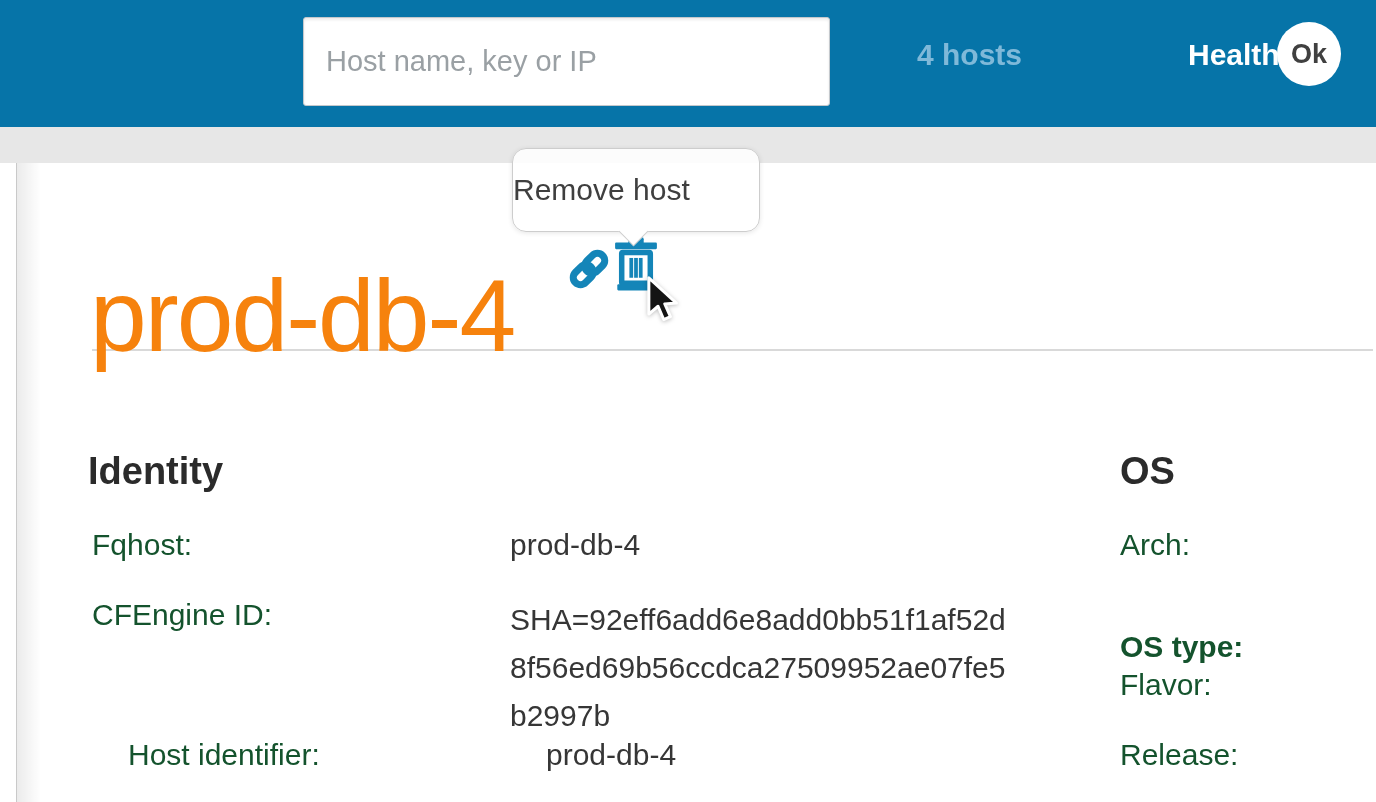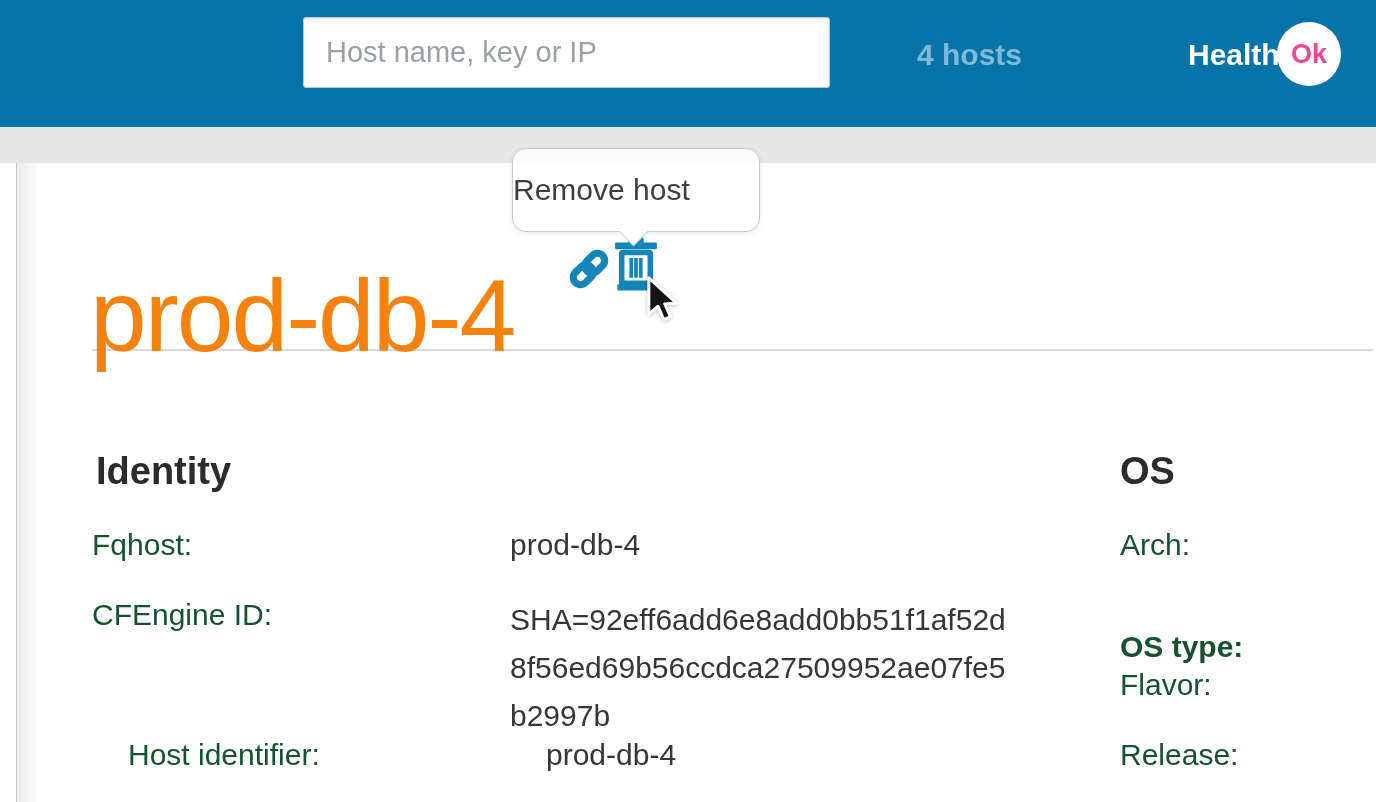--- a/index.html
+++ b/index.html
@@ -6,32 +6,32 @@
   body{
     width:1376px;height:802px;position:relative;overflow:hidden;
     background:#ffffff;
     font-family:"Liberation Sans","DejaVu Sans",sans-serif;
     -webkit-font-smoothing:antialiased;
   }
   
   .header{position:absolute;left:0;top:0;width:1376px;height:127px;background:#0674a8;z-index:2;}
   .find-label{position:absolute;left:130px;top:37px;font-size:30px;font-weight:700;color:#ffffff;}
   .search-input{
-    position:absolute;left:303px;top:17px;width:527px;height:71px;box-sizing:border-box;
+    position:absolute;left:303px;top:17px;width:527px;height:89px;box-sizing:border-box;
     border:1px solid #c4c8cc;border-radius:3px;background:#ffffff;
     padding:0 22px;font-size:29px;color:#333333;outline:none;
     font-family:"Liberation Sans","DejaVu Sans",sans-serif;
     box-shadow:inset 0 2px 3px rgba(0,0,0,0.08);
   }
   .search-input::placeholder{color:#9aa0a4;opacity:1;}
   .hosts-count{position:absolute;left:917px;top:38px;font-size:30px;font-weight:700;color:#7fb9d9;cursor:pointer;}
   .health-label{position:absolute;left:1188px;top:38px;font-size:30px;font-weight:700;color:#ffffff;}
   .health-badge{
     position:absolute;left:1277px;top:22px;width:64px;height:64px;border-radius:50%;
-    background:#ffffff;color:#ec4899;font-size:27px;font-weight:700;
+    background:#ffffff;color:#404040;font-size:27px;font-weight:700;
     display:flex;align-items:center;justify-content:center;cursor:pointer;
   }
   
   .gray-strip{position:absolute;left:0;top:127px;width:1376px;height:36px;background:#e7e7e7;z-index:1;}
   
   .panel-edge-line{position:absolute;left:16px;top:163px;height:639px;width:1px;background:#c9c9c9;}
   .panel-edge-shadow{position:absolute;left:17px;top:163px;height:639px;width:24px;
     background:linear-gradient(to right,rgba(0,0,0,0.08),rgba(0,0,0,0));}
   
   .tooltip{
@@ -53,21 +53,21 @@
   }
   .icon-btn{position:absolute;cursor:pointer;z-index:4;background:none;border:none;padding:0;}
   .link-btn{left:566px;top:246px;}
   .trash-btn{left:614px;top:237px;}
   .cursor-icon{position:absolute;left:642px;top:276px;z-index:7;
     filter:drop-shadow(0 1px 2px rgba(0,0,0,0.25));}
   
   .title-divider{position:absolute;left:92px;top:349px;width:1281px;height:2px;background:#d9d9d9;}
   
   .section-title{position:absolute;font-size:38px;font-weight:700;color:#2b2b2b;margin:0;}
-  .identity-title{left:96px;top:450px;text-align:right;}
+  .identity-title{left:88px;top:450px;text-align:right;}
   .os-title{left:1120px;top:450px;}
   .field-label{position:absolute;font-size:30px;color:#14532d;white-space:nowrap;}
   .field-value{position:absolute;font-size:30px;color:#363636;white-space:nowrap;}
   .id-label{left:92px;}
   .id-value{left:510px;}
   .os-label{left:1120px;}
   .row1{top:528px;}
   .row2{top:598px;}
   .row3{top:738px;margin-left:36px;}
   .os-row1{top:528px;}

